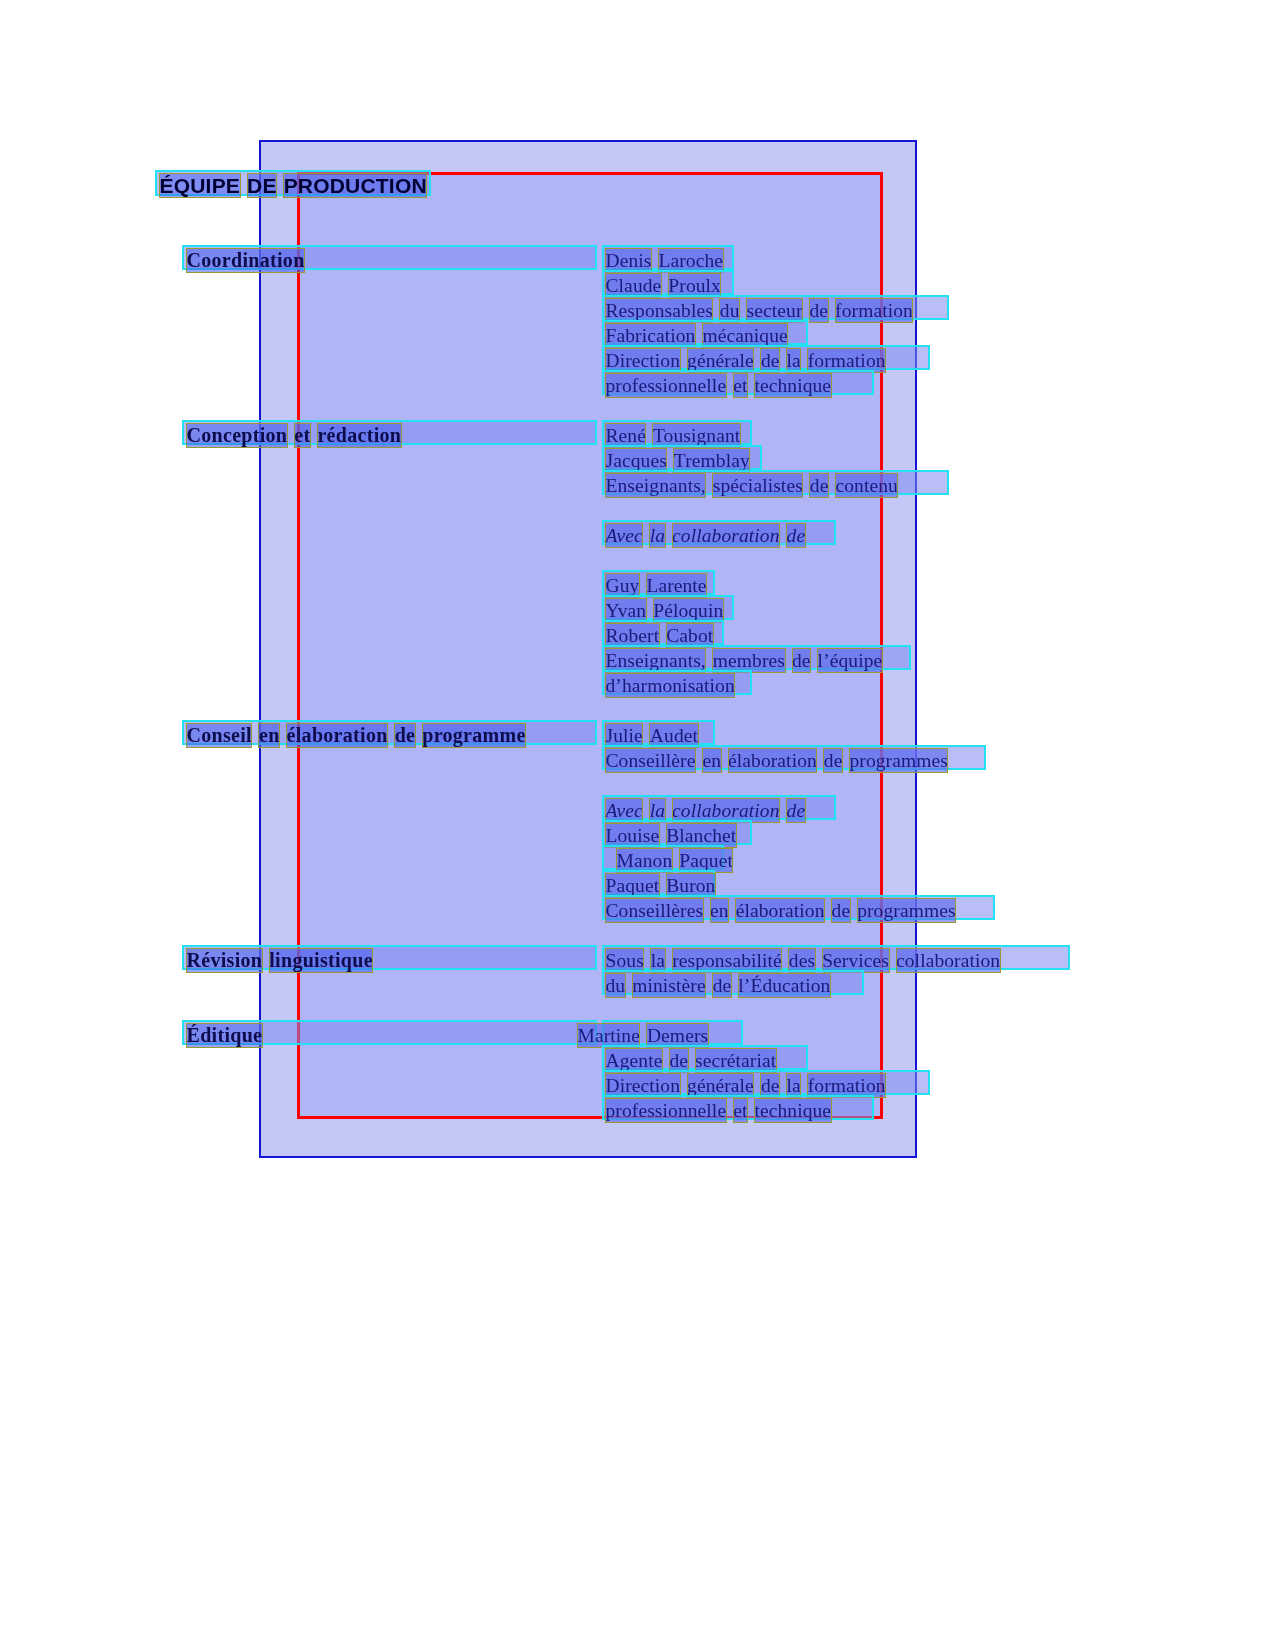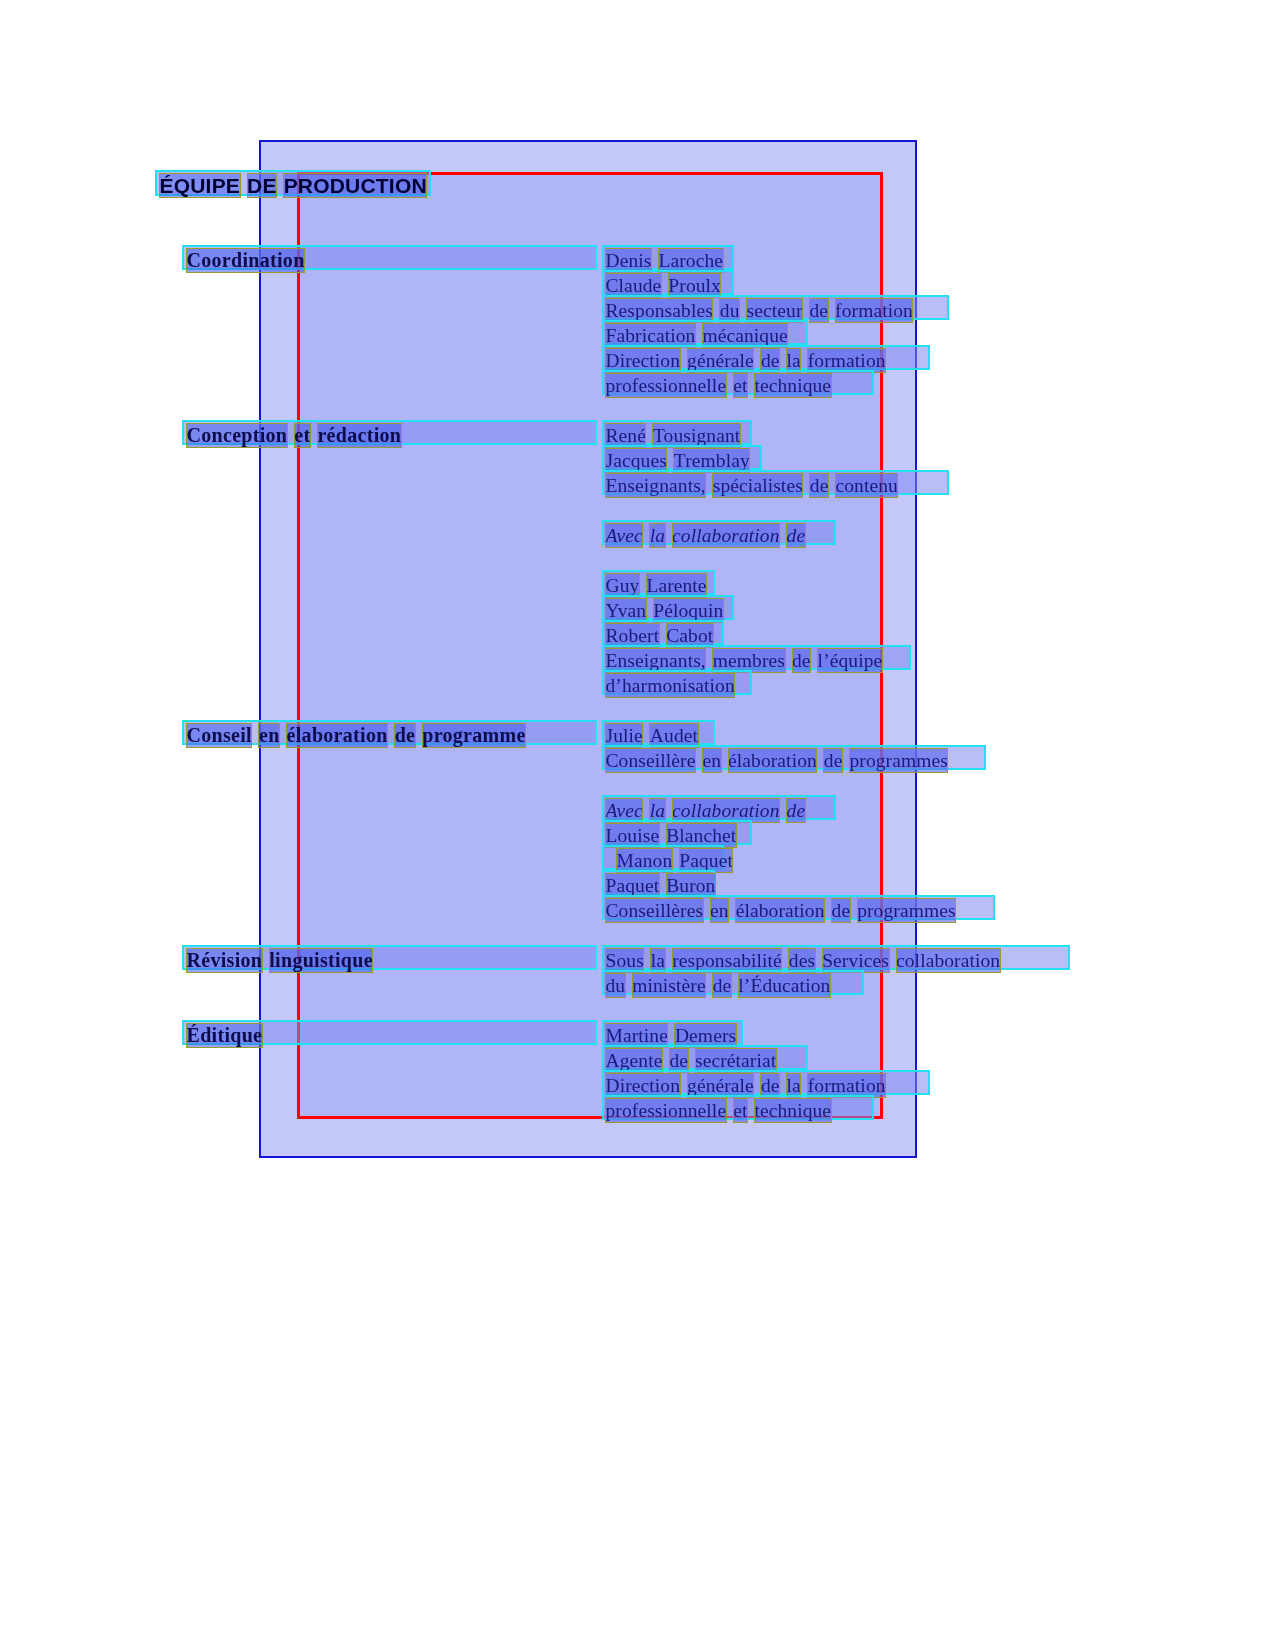--- a/index.html
+++ b/index.html
@@ -134,21 +134,21 @@
       <div class="tline" style="left: 605px; top: 898px;"><span class="w">Conseillères</span><span class="gap"></span><span class="w">en</span><span class="gap"></span><span class="w">élaboration</span><span class="gap"></span><span class="w">de</span><span class="gap"></span><span class="w">programmes</span></div>
       <div class="line-box" style="left: 182px; top: 945px; width: 415px; height: 25px;"></div>
       <div class="tline head" style="left: 186px; top: 948px;"><span class="w">Révision</span><span class="gap"></span><span class="w">linguistique</span></div>
       <div class="line-box" style="left: 602px; top: 945px; width: 468px; height: 25px;"></div>
       <div class="tline" style="left: 605px; top: 948px;"><span class="w">Sous</span><span class="gap"></span><span class="w">la</span><span class="gap"></span><span class="w">responsabilité</span><span class="gap"></span><span class="w">des</span><span class="gap"></span><span class="w">Services</span><span class="gap"></span><span class="w">collaboration</span></div>
       <div class="line-box" style="left: 602px; top: 970px; width: 262px; height: 25px;"></div>
       <div class="tline" style="left: 605px; top: 973px;"><span class="w">du</span><span class="gap"></span><span class="w">ministère</span><span class="gap"></span><span class="w">de</span><span class="gap"></span><span class="w">l’Éducation</span></div>
       <div class="line-box" style="left: 182px; top: 1020px; width: 415px; height: 25px;"></div>
       <div class="tline head" style="left: 186px; top: 1023px;"><span class="w">Éditique</span></div>
       <div class="line-box" style="left: 602px; top: 1020px; width: 141px; height: 25px;"></div>
-      <div class="tline" style="left: 605px; top: 1023px;"><span class="w">Martine</span><span class="gap"></span><span class="w">Demers</span></div>
+      <div class="tline" style="left: 577px; top: 1023px;"><span class="w">Martine</span><span class="gap"></span><span class="w">Demers</span></div>
       <div class="line-box" style="left: 602px; top: 1045px; width: 206px; height: 25px;"></div>
       <div class="tline" style="left: 605px; top: 1048px;"><span class="w">Agente</span><span class="gap"></span><span class="w">de</span><span class="gap"></span><span class="w">secrétariat</span></div>
       <div class="line-box" style="left: 602px; top: 1070px; width: 328px; height: 25px;"></div>
       <div class="tline" style="left: 605px; top: 1073px;"><span class="w">Direction</span><span class="gap"></span><span class="w">générale</span><span class="gap"></span><span class="w">de</span><span class="gap"></span><span class="w">la</span><span class="gap"></span><span class="w">formation</span></div>
       <div class="line-box" style="left: 602px; top: 1095px; width: 272px; height: 25px;"></div>
       <div class="tline" style="left: 605px; top: 1098px;"><span class="w">professionnelle</span><span class="gap"></span><span class="w">et</span><span class="gap"></span><span class="w">technique</span></div>
     </div>
 
 </div>
 

